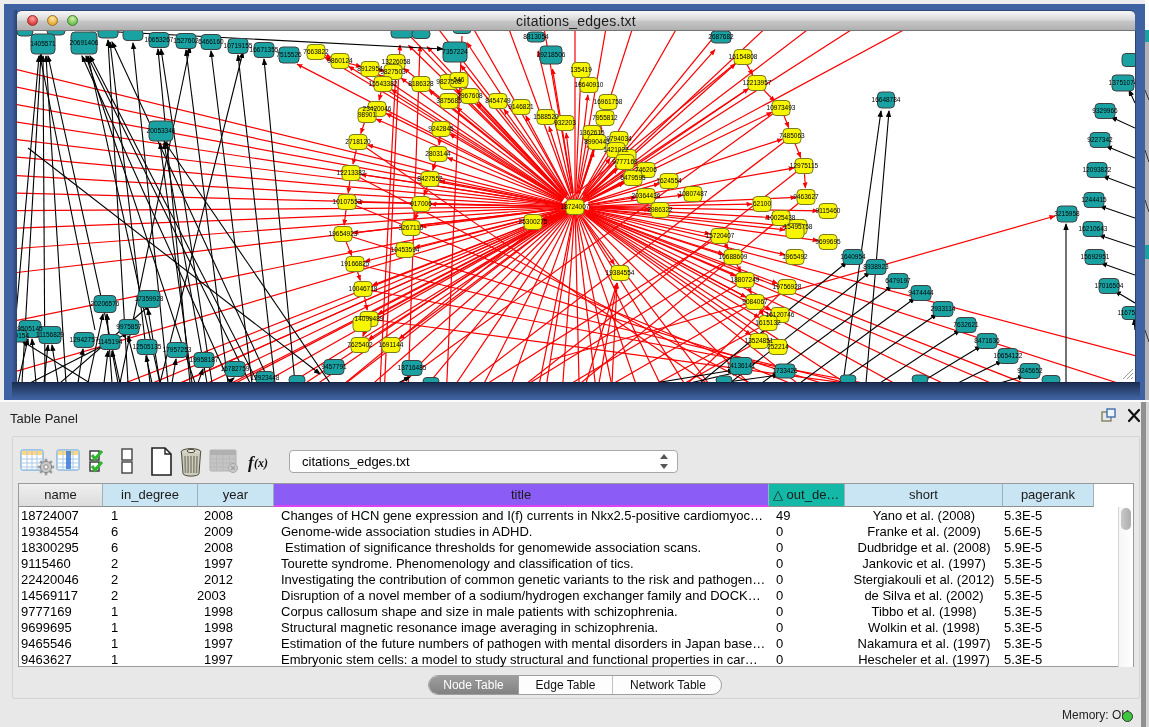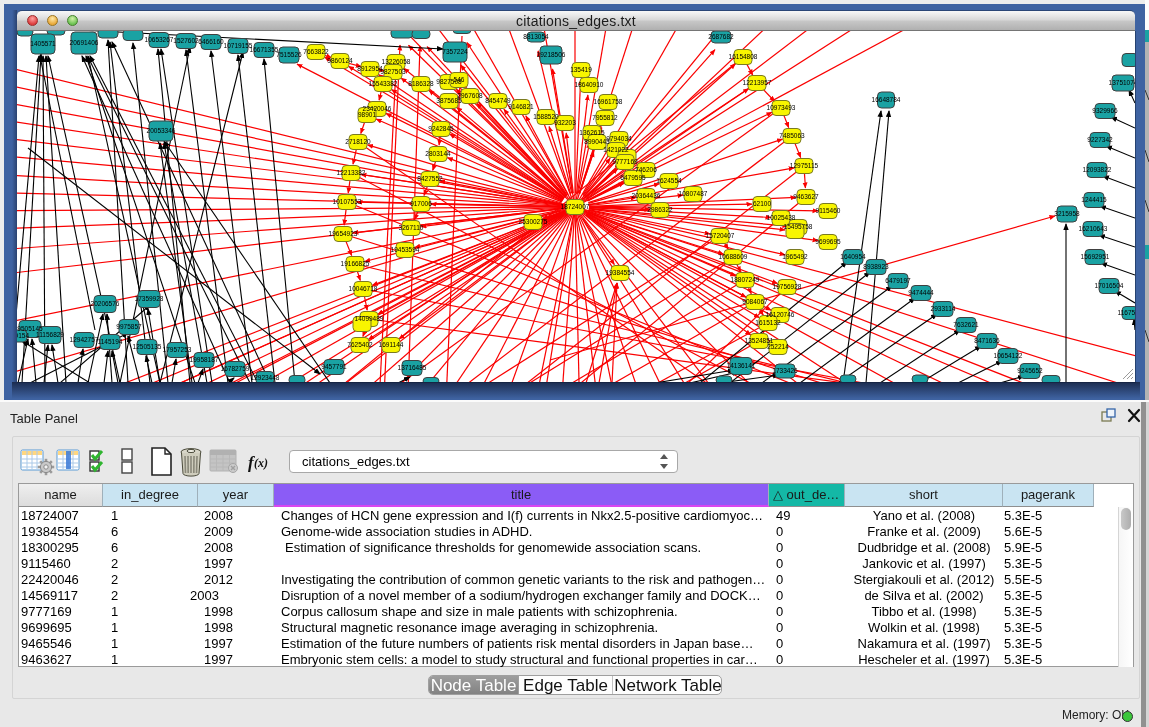--- a/index.html
+++ b/index.html
@@ -690,37 +690,38 @@
         <span style="position:absolute;left:185px">2008</span>
         <span style="position:absolute;left:266px;width:488px;overflow:hidden">Estimation of significance thresholds for genomewide association scans.</span>
         <span style="position:absolute;left:757px">0</span>
         <span style="position:absolute;left:826px;width:158px;text-align:center">Dudbridge et al. (2008)</span>
         <span style="position:absolute;left:985px">5.9E-5</span>
       </div>
       <div style="position:absolute;left:0;top:48px;width:1116px;height:16px;line-height:16px;white-space:nowrap">
         <span style="position:absolute;left:2px">9115460</span>
         <span style="position:absolute;left:92px">2</span>
         <span style="position:absolute;left:185px">1997</span>
+        <span style="position:absolute;left:262px;width:488px;overflow:hidden">Tourette syndrome. Phenomenology and classification of tics.</span>
         <span style="position:absolute;left:757px">0</span>
         <span style="position:absolute;left:826px;width:158px;text-align:center">Jankovic et al. (1997)</span>
         <span style="position:absolute;left:985px">5.3E-5</span>
       </div>
       <div style="position:absolute;left:0;top:64px;width:1116px;height:16px;line-height:16px;white-space:nowrap">
         <span style="position:absolute;left:2px">22420046</span>
         <span style="position:absolute;left:92px">2</span>
         <span style="position:absolute;left:185px">2012</span>
         <span style="position:absolute;left:262px;width:488px;overflow:hidden">Investigating the contribution of common genetic variants to the risk and pathogen…</span>
         <span style="position:absolute;left:757px">0</span>
         <span style="position:absolute;left:826px;width:158px;text-align:center">Stergiakouli et al. (2012)</span>
         <span style="position:absolute;left:985px">5.5E-5</span>
       </div>
       <div style="position:absolute;left:0;top:80px;width:1116px;height:16px;line-height:16px;white-space:nowrap">
         <span style="position:absolute;left:2px">14569117</span>
         <span style="position:absolute;left:92px">2</span>
-        <span style="position:absolute;left:171px">2003</span>
+        <span style="position:absolute;left:178px">2003</span>
         <span style="position:absolute;left:262px;width:488px;overflow:hidden">Disruption of a novel member of a sodium/hydrogen exchanger family and DOCK…</span>
         <span style="position:absolute;left:757px">0</span>
         <span style="position:absolute;left:826px;width:158px;text-align:center">de Silva et al. (2002)</span>
         <span style="position:absolute;left:985px">5.3E-5</span>
       </div>
       <div style="position:absolute;left:0;top:96px;width:1116px;height:16px;line-height:16px;white-space:nowrap">
         <span style="position:absolute;left:2px">9777169</span>
         <span style="position:absolute;left:92px">1</span>
         <span style="position:absolute;left:185px">1998</span>
         <span style="position:absolute;left:262px;width:488px;overflow:hidden">Corpus callosum shape and size in male patients with schizophrenia.</span>
@@ -734,37 +735,37 @@
         <span style="position:absolute;left:185px">1998</span>
         <span style="position:absolute;left:262px;width:488px;overflow:hidden">Structural magnetic resonance image averaging in schizophrenia.</span>
         <span style="position:absolute;left:757px">0</span>
         <span style="position:absolute;left:826px;width:158px;text-align:center">Wolkin et al. (1998)</span>
         <span style="position:absolute;left:985px">5.3E-5</span>
       </div>
       <div style="position:absolute;left:0;top:128px;width:1116px;height:16px;line-height:16px;white-space:nowrap">
         <span style="position:absolute;left:2px">9465546</span>
         <span style="position:absolute;left:92px">1</span>
         <span style="position:absolute;left:185px">1997</span>
-        <span style="position:absolute;left:262px;width:488px;overflow:hidden">Estimation of the future numbers of patients risk mental disorders in Japan base…</span>
+        <span style="position:absolute;left:262px;width:488px;overflow:hidden">Estimation of the future numbers of pathogen with mental disorders in Japan base…</span>
         <span style="position:absolute;left:757px">0</span>
         <span style="position:absolute;left:826px;width:158px;text-align:center">Nakamura et al. (1997)</span>
         <span style="position:absolute;left:985px">5.3E-5</span>
       </div>
       <div style="position:absolute;left:0;top:144px;width:1116px;height:16px;line-height:16px;white-space:nowrap">
         <span style="position:absolute;left:2px">9463627</span>
         <span style="position:absolute;left:92px">1</span>
         <span style="position:absolute;left:185px">1997</span>
         <span style="position:absolute;left:262px;width:488px;overflow:hidden">Embryonic stem cells: a model to study structural and functional properties in car…</span>
         <span style="position:absolute;left:757px">0</span>
         <span style="position:absolute;left:826px;width:158px;text-align:center">Hescheler et al. (1997)</span>
         <span style="position:absolute;left:985px">5.3E-5</span>
       </div>
     </div>
     <div style="position:absolute;right:0;top:23px;width:15px;height:160px;background:linear-gradient(90deg,#f6f6f6,#fff);border-left:1px solid #d5d5d5">
       <div style="position:absolute;left:2px;top:1px;width:10px;height:22px;background:linear-gradient(90deg,#c8c8c8,#adadad);border-radius:6px"></div>
     </div>
   </div>
-<div style="position:absolute;left:428px;top:675px;width:294px;height:20px;border:1px solid #9f9f9f;border-radius:5px;background:#fdfdfd;font-size:17px;overflow:hidden">
+<div style="position:absolute;left:428px;top:675px;width:294px;height:20px;border:1px solid #9f9f9f;border-radius:10px;background:#fdfdfd;font-size:12px;overflow:hidden">
     <div style="position:absolute;left:0;top:0;width:90px;height:20px;background:linear-gradient(#9d9d9d,#7f7f7f);color:#fff;text-align:center;line-height:19px;border-right:1px solid #9f9f9f">Node Table</div>
     <div style="position:absolute;left:90px;top:0;width:94px;height:20px;color:#111;text-align:center;line-height:19px;border-right:1px solid #c0c0c0">Edge Table</div>
     <div style="position:absolute;left:184px;top:0;width:110px;height:20px;color:#111;text-align:center;line-height:19px">Network Table</div>
   </div>
 <div style="position:absolute;left:1062px;top:708px;font-size:12px;color:#222">Memory: OK</div>
 <div style="position:absolute;left:1122px;top:711px;width:11px;height:11px;border-radius:50%;background:#3cc73c;border:1.5px solid #333"></div>
 </body></html>

